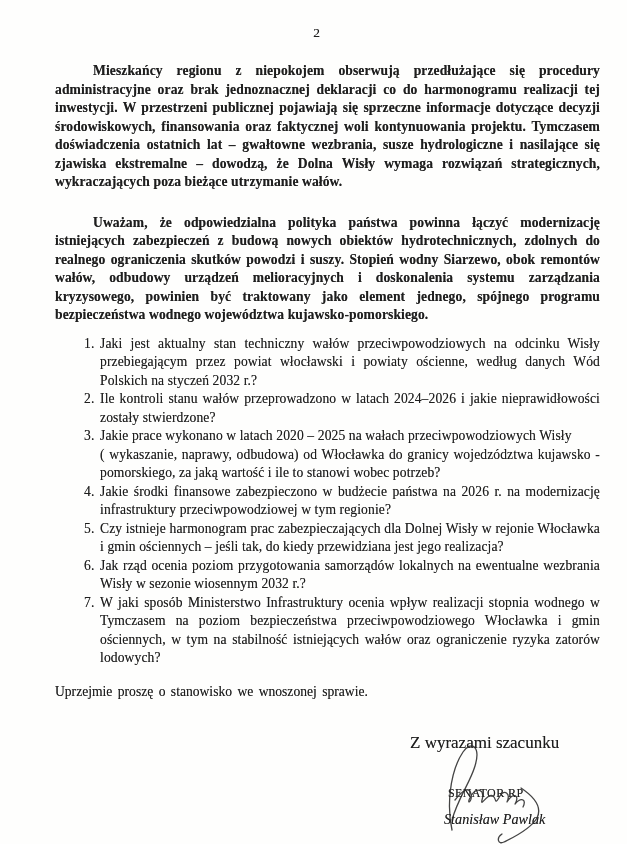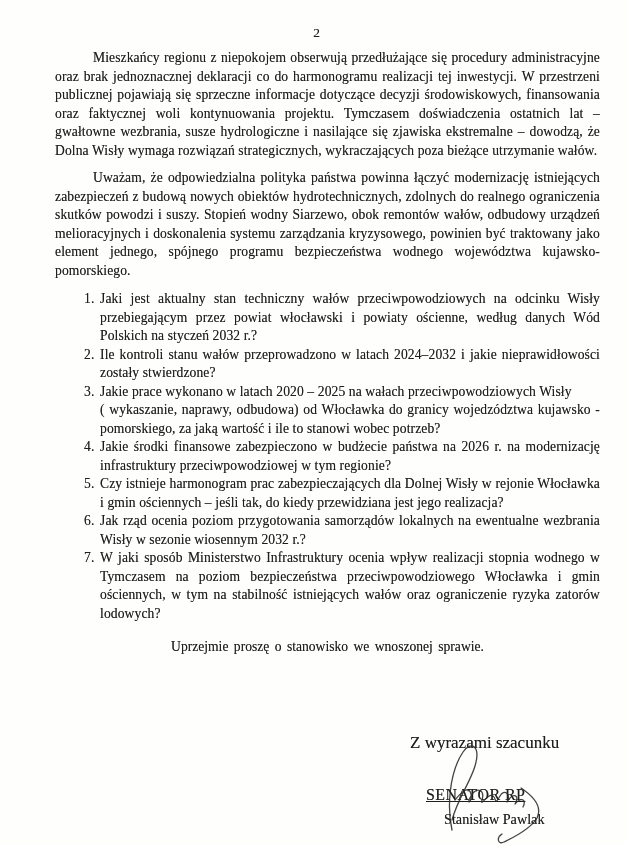--- a/index.html
+++ b/index.html
@@ -25,63 +25,62 @@
     line-height: 14px;
     margin: 0 0 0 -22px;
   }
   .body-text p {
     margin: 0;
     font-size: 13.6px;
     line-height: 18.5px;
     text-align: justify;
     letter-spacing: 0.1px;
   }
-  .body-text p.para { margin-top: 9px; }
+  .body-text p.para { margin-top: 22px; font-weight: bold; }
   .body-text p.first { margin-top: 24px; }
   .body-text p.indent { text-indent: 38px; }
   ol.questions {
     margin: 10px 0 0 0;
     padding: 0 0 0 43px;
     font-size: 13.6px;
     line-height: 18.5px;
     letter-spacing: 0.1px;
   }
   ol.questions li {
     text-align: justify;
     white-space: pre-line;
     padding-left: 2px;
   }
   .closing {
     margin: 15px 0 0 0;
     font-size: 13.6px;
     line-height: 18.5px;
     word-spacing: 2px;
-    text-align: center;
   }
   .salutation {
     position: absolute;
     left: 410px;
     top: 733px;
     font-size: 17px;
     white-space: nowrap;
   }
   .signer-title {
     position: absolute;
-    left: 426px;
+    left: 448px;
     top: 786px;
-    font-size: 16px;
+    font-size: 12px;
     letter-spacing: 0.4px;
     white-space: nowrap;
-    text-decoration: underline;
   }
   .signer-name {
     position: absolute;
     left: 444px;
     top: 811px;
     font-size: 14.2px;
+    font-style: italic;
     white-space: nowrap;
   }
   .signature-svg {
     position: absolute;
     left: 425px;
     top: 738px;
     width: 150px;
     height: 106px;
     pointer-events: none;
   }
@@ -100,21 +99,21 @@
 <div class="page">
 
   <div class="page-number">2</div>
 
   <div class="body-text">
     <p class="para indent">Mieszkańcy regionu z niepokojem obserwują przedłużające się procedury administracyjne oraz brak jednoznacznej deklaracji co do harmonogramu realizacji tej inwestycji. W przestrzeni publicznej pojawiają się sprzeczne informacje dotyczące decyzji środowiskowych, finansowania oraz faktycznej woli kontynuowania projektu. Tymczasem doświadczenia ostatnich lat – gwałtowne wezbrania, susze hydrologiczne i nasilające się zjawiska ekstremalne – dowodzą, że Dolna Wisły wymaga rozwiązań strategicznych, wykraczających poza bieżące utrzymanie wałów.</p>
     <p class="para indent">Uważam, że odpowiedzialna polityka państwa powinna łączyć modernizację istniejących zabezpieczeń z budową nowych obiektów hydrotechnicznych, zdolnych do realnego ograniczenia skutków powodzi i suszy. Stopień wodny Siarzewo, obok remontów wałów, odbudowy urządzeń melioracyjnych i doskonalenia systemu zarządzania kryzysowego, powinien być traktowany jako element jednego, spójnego programu bezpieczeństwa wodnego województwa kujawsko-pomorskiego.</p>
 
     <ol class="questions">
       <li>Jaki jest aktualny stan techniczny wałów przeciwpowodziowych na odcinku Wisły przebiegającym przez powiat włocławski i powiaty ościenne, według danych Wód Polskich na styczeń 2032 r.?</li>
-      <li>Ile kontroli stanu wałów przeprowadzono w latach 2024–2032 i jakie nieprawidłowości zostały stwierdzone?</li>
+      <li>Ile kontroli stanu wałów przeprowadzono w latach 2024–2026 i jakie nieprawidłowości zostały stwierdzone?</li>
       <li>Jakie prace wykonano w latach 2020 – 2025 na wałach przeciwpowodziowych Wisły
 ( wykaszanie, naprawy, odbudowa) od Włocławka do granicy wojedzództwa kujawsko - pomorskiego, za jaką wartość i ile to stanowi wobec potrzeb?</li>
       <li>Jakie środki finansowe zabezpieczono w budżecie państwa na 2026 r. na modernizację infrastruktury przeciwpowodziowej w tym regionie?</li>
       <li>Czy istnieje harmonogram prac zabezpieczających dla Dolnej Wisły w rejonie Włocławka i gmin ościennych – jeśli tak, do kiedy przewidziana jest jego realizacja?</li>
       <li>Jak rząd ocenia poziom przygotowania samorządów lokalnych na ewentualne wezbrania Wisły w sezonie wiosennym 2032 r.?</li>
       <li>W jaki sposób Ministerstwo Infrastruktury ocenia wpływ realizacji stopnia wodnego w Tymczasem na poziom bezpieczeństwa przeciwpowodziowego Włocławka i gmin ościennych, w tym na stabilność istniejących wałów oraz ograniczenie ryzyka zatorów lodowych?</li>
     </ol>
   </div>
 
   <div class="closing">Uprzejmie proszę  o stanowisko  we wnoszonej sprawie.</div>

